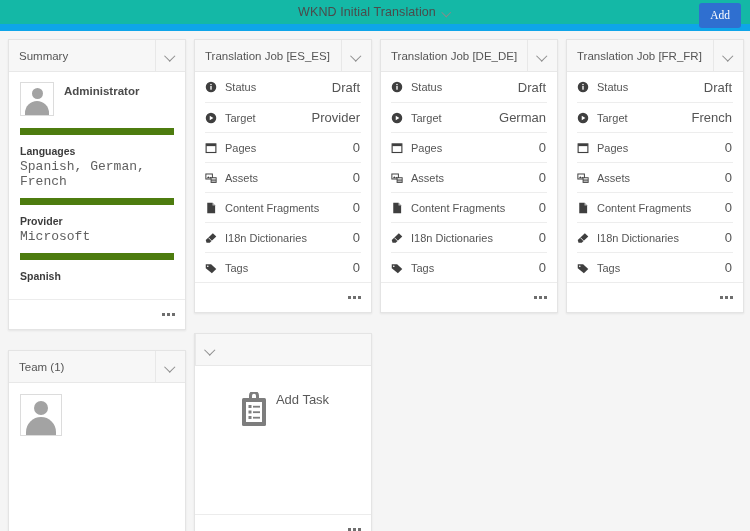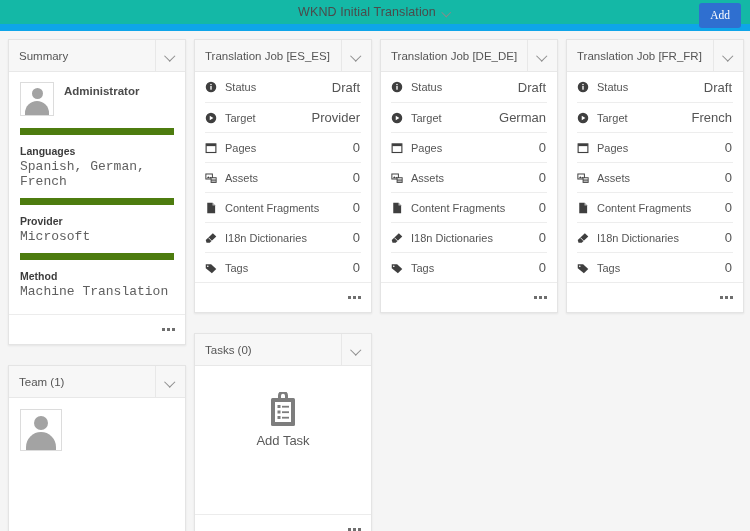--- a/index.html
+++ b/index.html
@@ -268,22 +268,21 @@
   .tasks-body {
     height: 148px;
     display: flex;
     flex-direction: column;
     align-items: center;
     justify-content: flex-start;
     padding-top: 26px;
   }
   .add-task {
     display: flex;
-    flex-direction: column;
-    align-items: center;
+    align-items: flex-start;
     gap: 5px;
     cursor: pointer;
   }
   .add-task-label {
     font-size: 13px;
     color: #5a5a5a;
   }
 
   svg { display: block; }
 </style>
@@ -316,22 +315,21 @@
         </div>
         <div class="summary-field">
           <div class="field-label">Languages</div>
           <div class="field-value">Spanish, German, French</div>
         </div>
         <div class="summary-field">
           <div class="field-label">Provider</div>
           <div class="field-value">Microsoft</div>
         </div>
         <div class="summary-field">
-          <div class="field-label">Method</div>
-          <div class="field-value">Machine Translation</div>
+          <div class="field-label">Spanish</div>
         </div>
       </div>
       <div class="card-footer">
         <span class="dots">
             <i></i>
             <i></i>
             <i></i>
           </span>
       </div>
     </div>
@@ -456,21 +454,20 @@
         <span class="dots">
             <i></i>
             <i></i>
             <i></i>
           </span>
       </div>
     </div>
 
     <div class="card">
       <div class="card-header">
-        <div class="card-title">Tasks (0)</div>
         <div class="card-toggle">
           <span class="chev"></span>
         </div>
       </div>
       <div class="card-body tasks-body">
         <div class="add-task">
           <span>
             <svg width="34" height="36" viewBox="0 0 34 36">
               <path d="M12 3.5 a5 5 0 0 1 10 0 V7 h-3 V3.8 a2 2 0 0 0 -4 0 V7 h-3 Z" fill="#7d7d7d"></path>
               <rect x="5" y="6" width="24" height="28" rx="1.5" fill="#7d7d7d"></rect>

